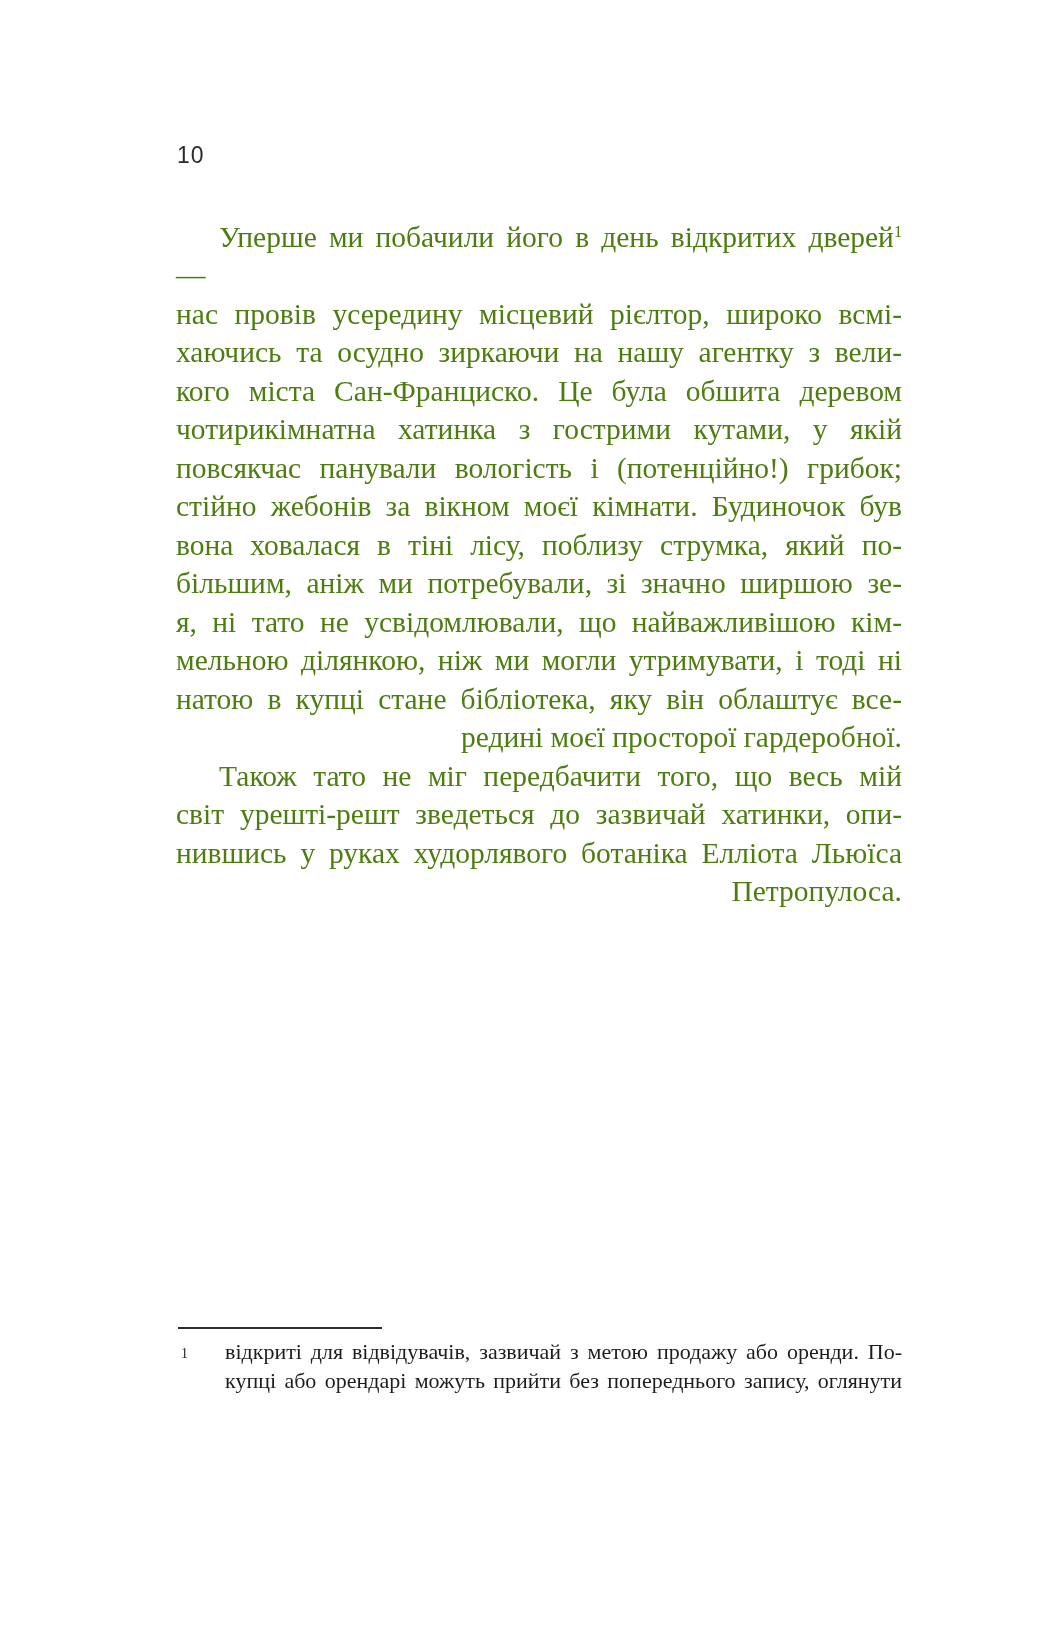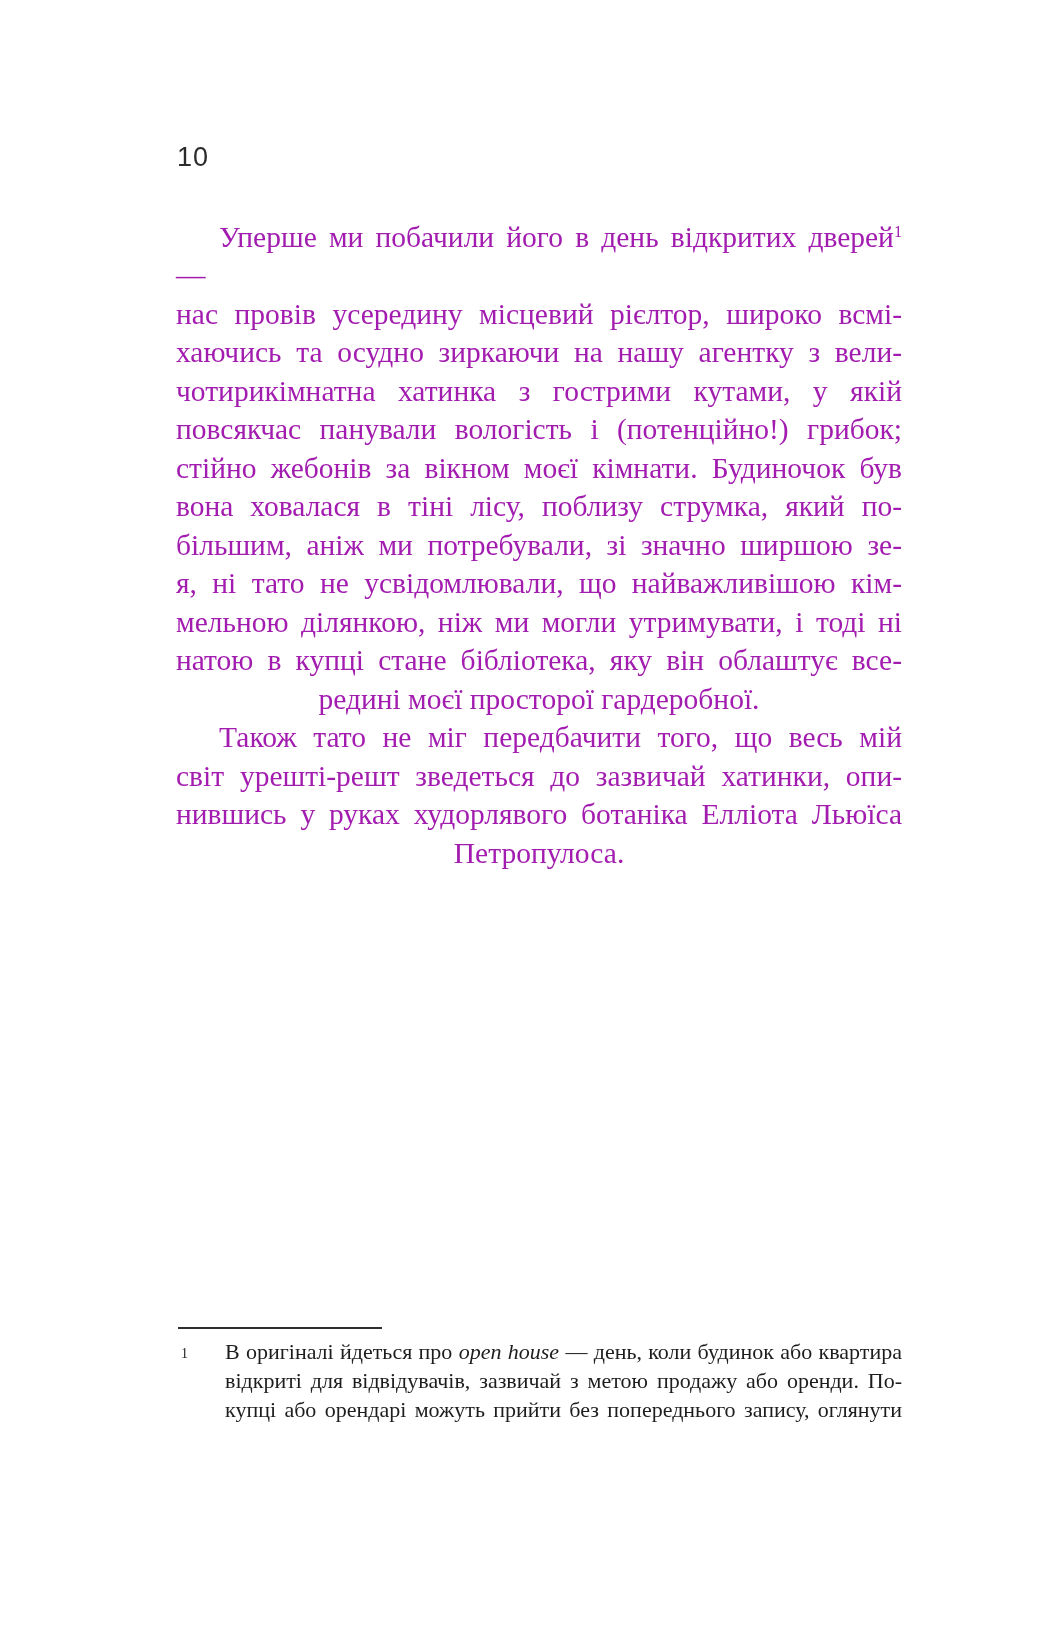--- a/index.html
+++ b/index.html
@@ -17,34 +17,34 @@
     height: 1630px;
     background: #ffffff;
     color: #1d1d1d;
     overflow: hidden;
   }
   .page-number {
     position: absolute;
     left: 177px;
     top: 142px;
     font-family: "Liberation Sans", sans-serif;
-    font-size: 27px;
+    font-size: 23px;
     letter-spacing: 1px;
     color: #2b2b2b;
   }
   .body-text {
     position: absolute;
     left: 176px;
     top: 213px;
     width: 726px;
     font-size: 29.5px;
     line-height: 38.5px;
-    color: #a21caf;
+    color: #4d7c0f;
   }
-  .line { text-align: center; }
+  .line { text-align: right; }
   .line.just {
     text-align: justify;
     text-align-last: justify;
   }
   .line.indent { text-indent: 43px; }
   .sup {
     font-size: 0.55em;
     vertical-align: 0.6em;
     letter-spacing: 0;
   }
@@ -78,39 +78,39 @@
 <body>
 
 <div class="page">
 
   <div class="page-number">10</div>
 
   <div class="body-text">
       <div class="line just indent"><span>Уперше ми побачили його в день відкритих дверей</span><span class="sup">1</span><span> —</span></div>
       <div class="line just"><span>нас провів усередину місцевий рієлтор, широко всмі-</span></div>
       <div class="line just"><span>хаючись та осудно зиркаючи на нашу агентку з вели-</span></div>
+      <div class="line just"><span>кого міста Сан-Франциско. Це була обшита деревом</span></div>
       <div class="line just"><span>чотирикімнатна хатинка з гострими кутами, у якій</span></div>
       <div class="line just"><span>повсякчас панували вологість і (потенційно!) грибок;</span></div>
       <div class="line just"><span>стійно жебонів за вікном моєї кімнати. Будиночок був</span></div>
       <div class="line just"><span>вона ховалася в тіні лісу, поблизу струмка, який по-</span></div>
       <div class="line just"><span>більшим, аніж ми потребували, зі значно ширшою зе-</span></div>
       <div class="line just"><span>я, ні тато не усвідомлювали, що найважливішою кім-</span></div>
       <div class="line just"><span>мельною ділянкою, ніж ми могли утримувати, і тоді ні</span></div>
       <div class="line just"><span>натою в купці стане бібліотека, яку він облаштує все-</span></div>
       <div class="line"><span>редині моєї просторої гардеробної.</span></div>
       <div class="line just indent"><span>Також тато не міг передбачити того, що весь мій</span></div>
       <div class="line just"><span>світ урешті-решт зведеться до зазвичай хатинки, опи-</span></div>
       <div class="line just"><span>нившись у руках худорлявого ботаніка Елліота Льюїса</span></div>
       <div class="line"><span>Петропулоса.</span></div>
     </div>
 
   <div class="footnote-sep"></div>
 
   <div class="footnote">
     <span class="footnote-marker">1</span>
     <div class="footnote-lines">
-        <div class="line just"><span>В оригіналі йдеться про </span><span class="it">open house</span><span> — день, коли будинок або квартира</span></div>
         <div class="line just"><span>відкриті для відвідувачів, зазвичай з метою продажу або оренди. По-</span></div>
         <div class="line just"><span>купці або орендарі можуть прийти без попереднього запису, оглянути</span></div>
       </div>
   </div>
 
 </div>
 
 </body></html>

